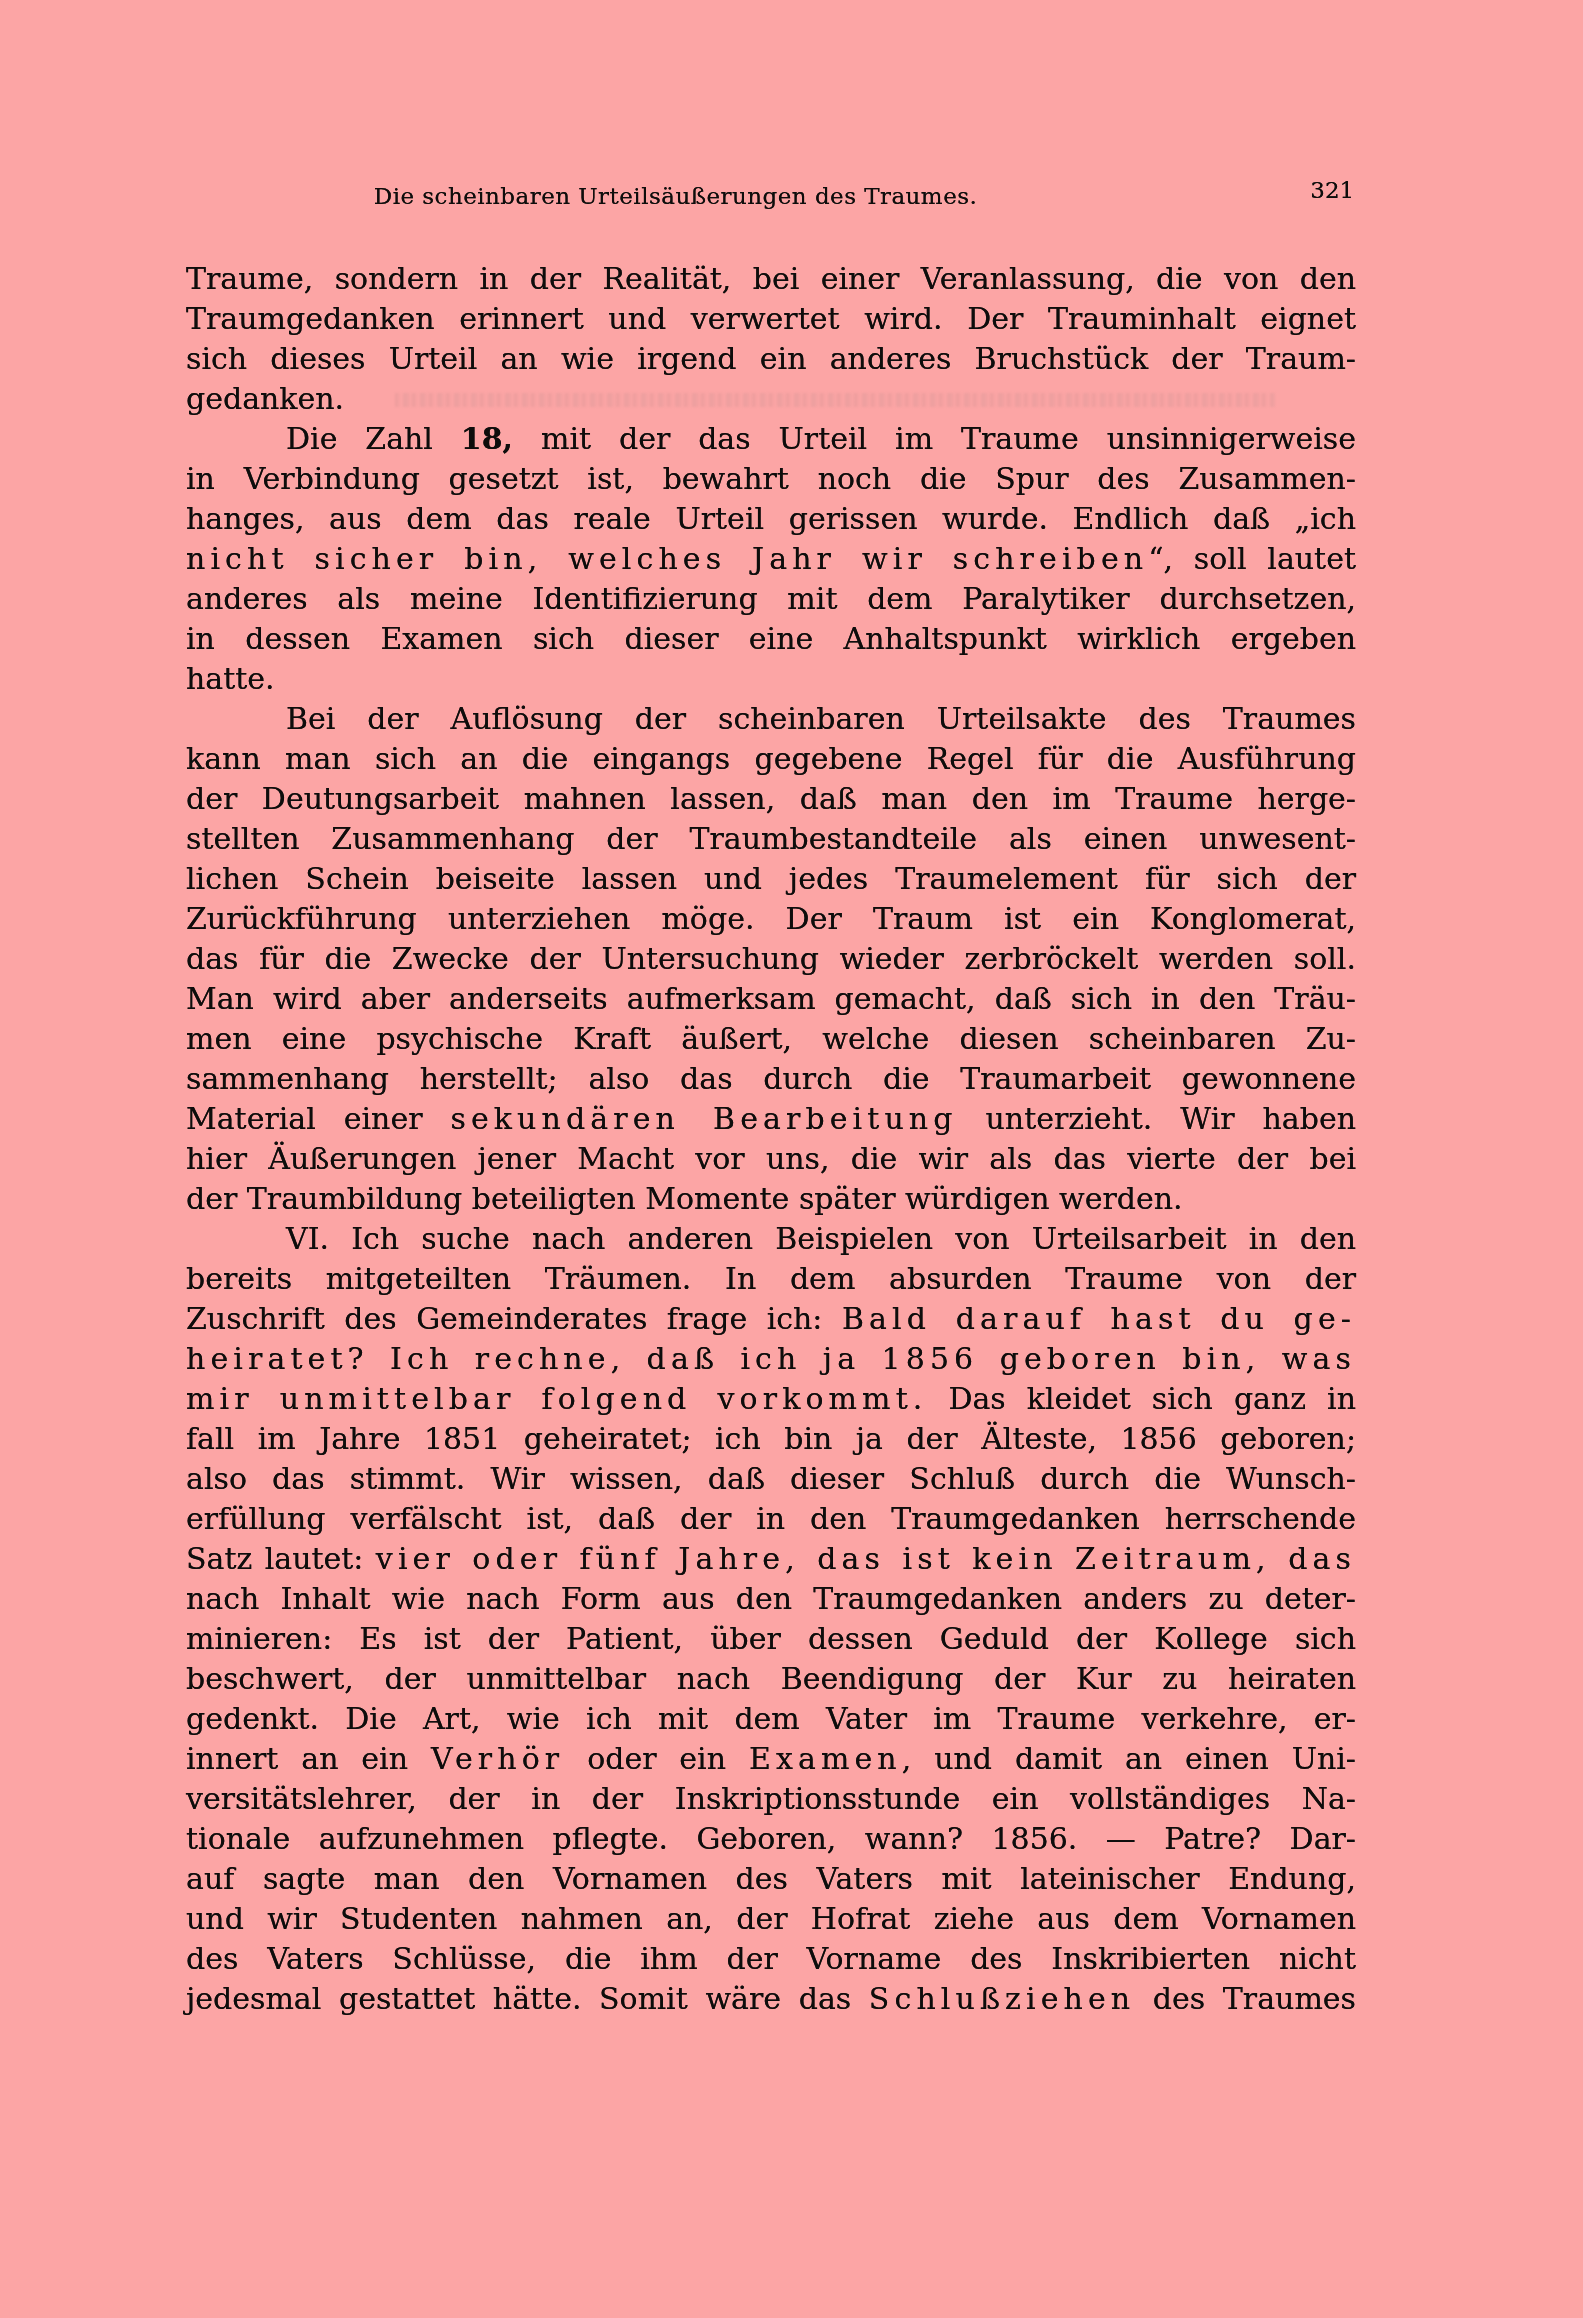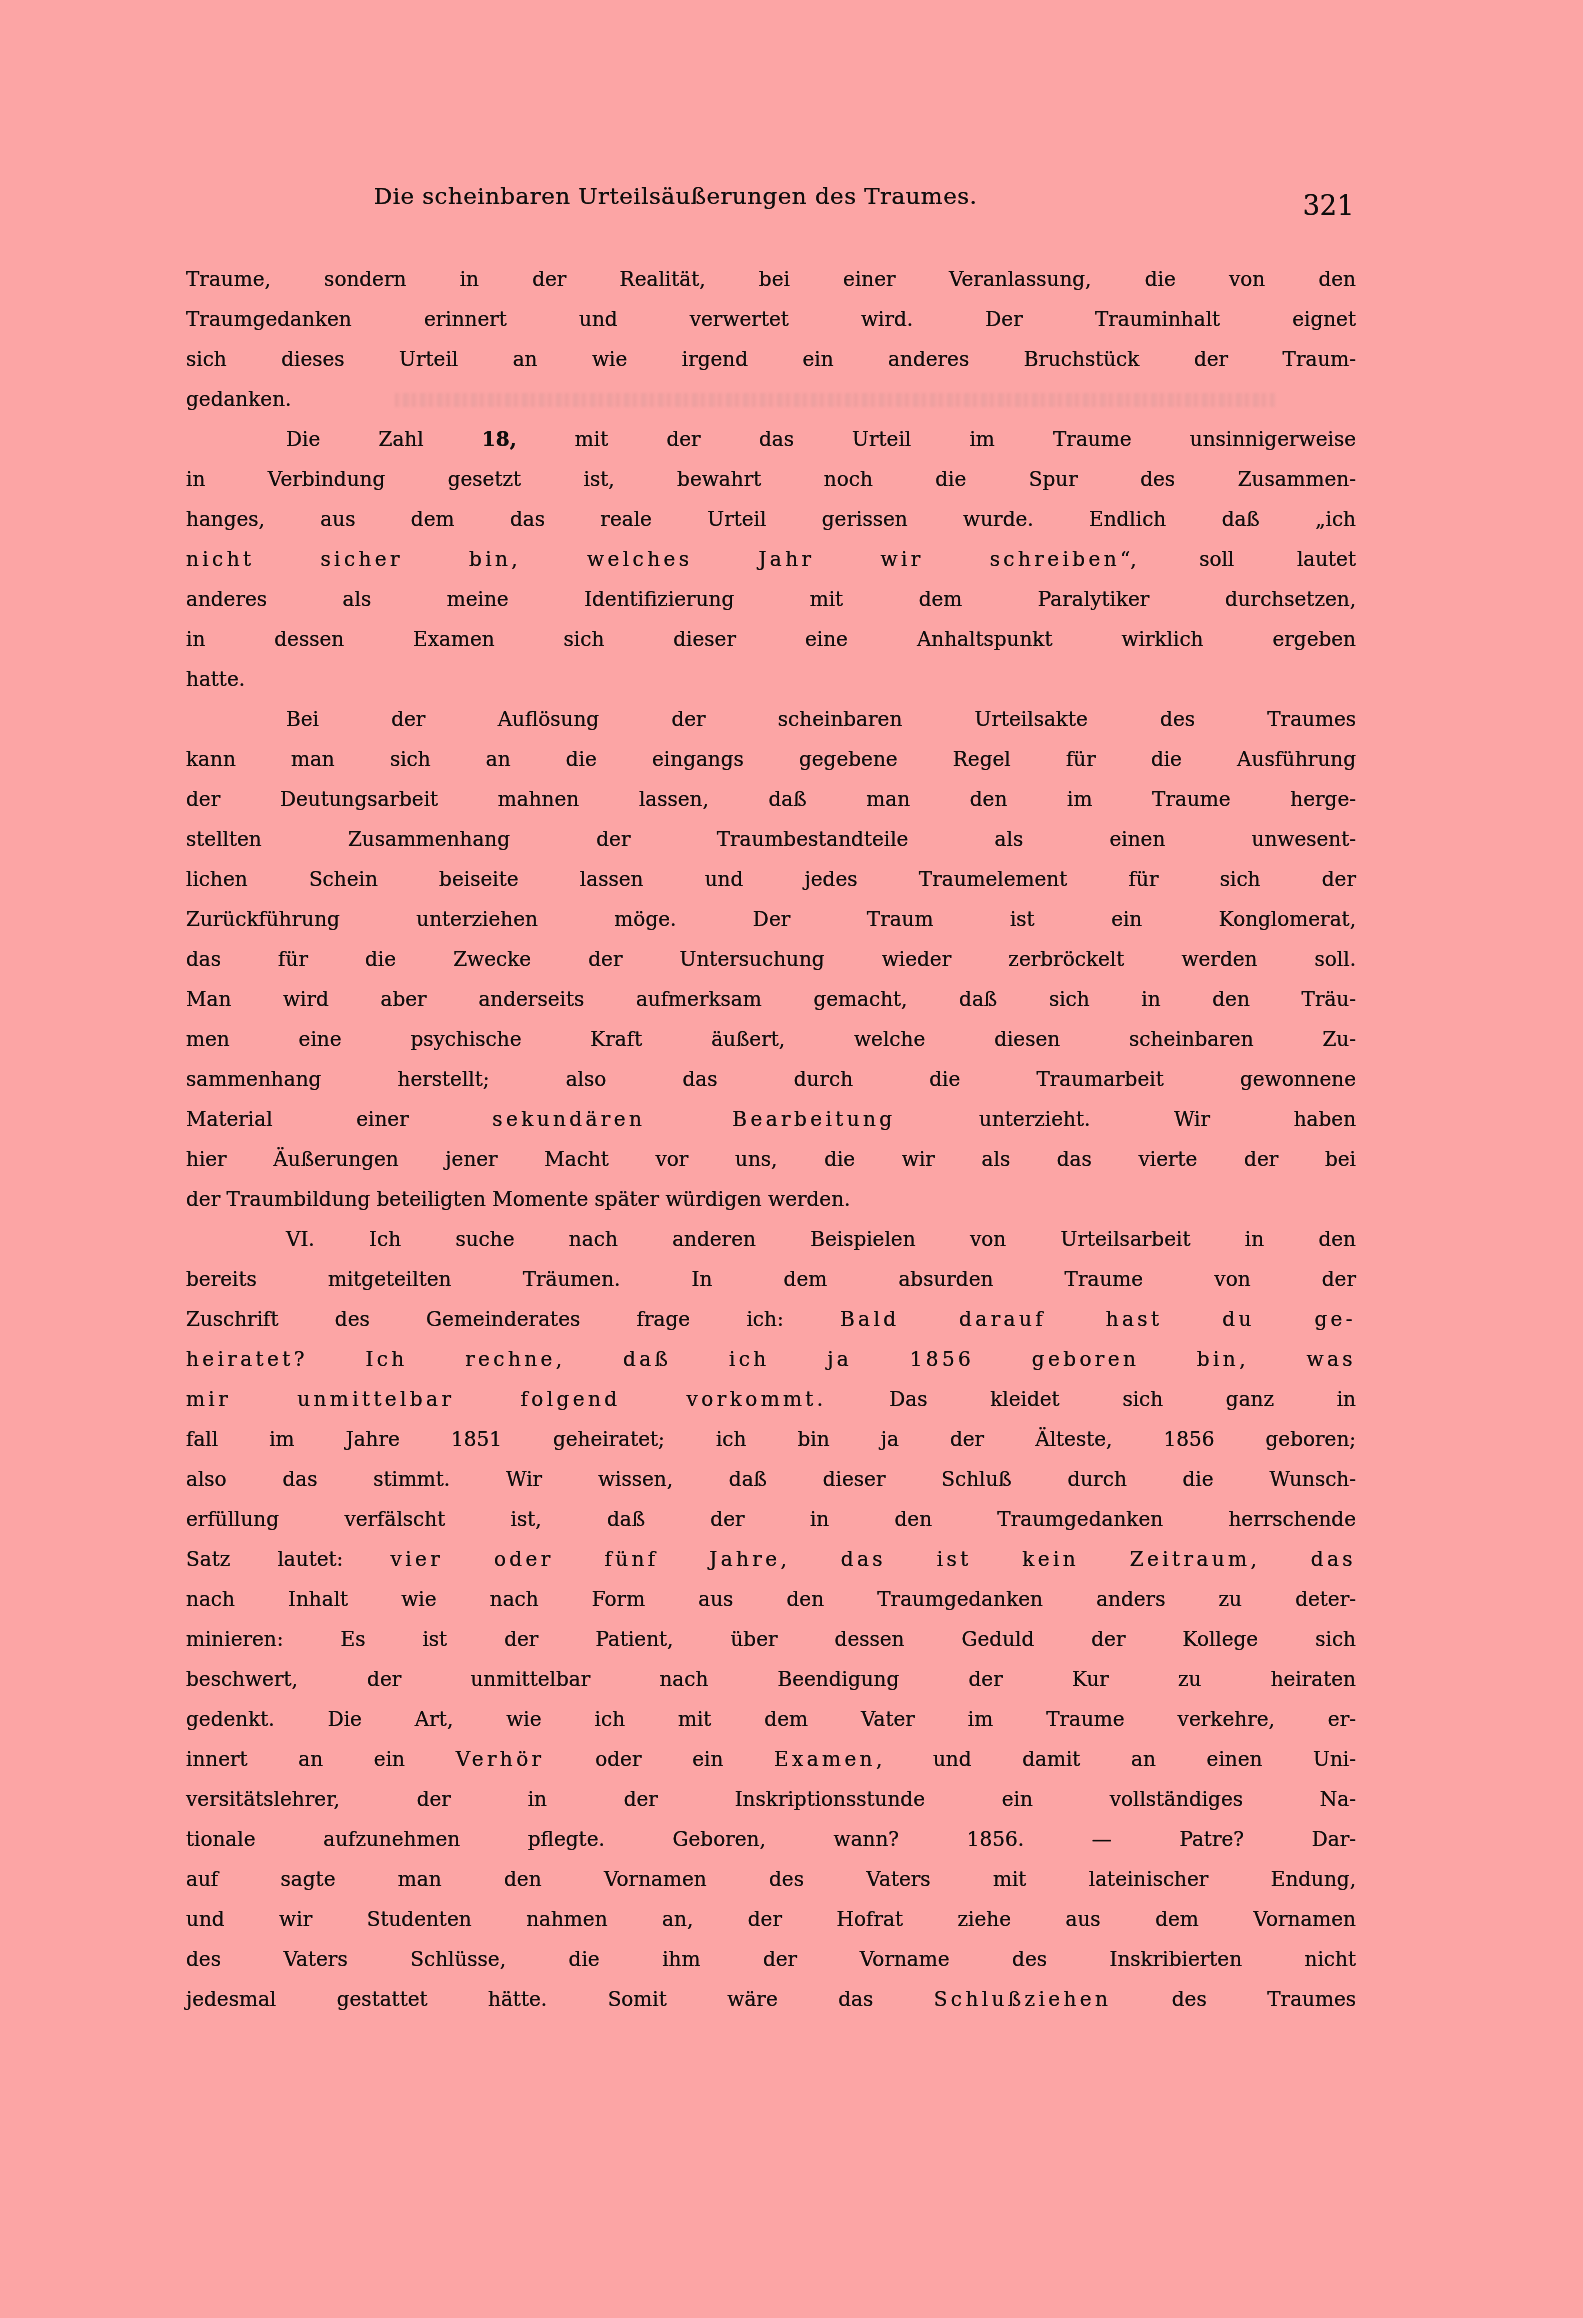--- a/index.html
+++ b/index.html
@@ -31,31 +31,31 @@
     width: 979px;
     text-align: center;
     font-size: 23px;
     letter-spacing: 0.02em;
     white-space: nowrap;
     text-shadow: 0 0 0.4px rgba(15,14,12,0.85);
   }
   .rh-num {
     position: absolute;
     right: 1.8px;
-    top: 14px;
-    font-size: 27px;
+    top: 1px;
+    font-size: 23px;
     text-shadow: 0 0 0.4px rgba(15,14,12,0.85);
   }
   
   .body-text {
     position: absolute;
     left: 186px;
     top: 259px;
     width: 1170px;
-    font-size: 20px;
+    font-size: 30px;
   }
   .line {
     height: 40px;
     line-height: 40px;
     text-align: justify;
     text-align-last: justify;
     text-shadow: 0 0 0.5px rgba(15,14,12,0.8);
   }
   .line.par-end {
     text-align-last: left;

